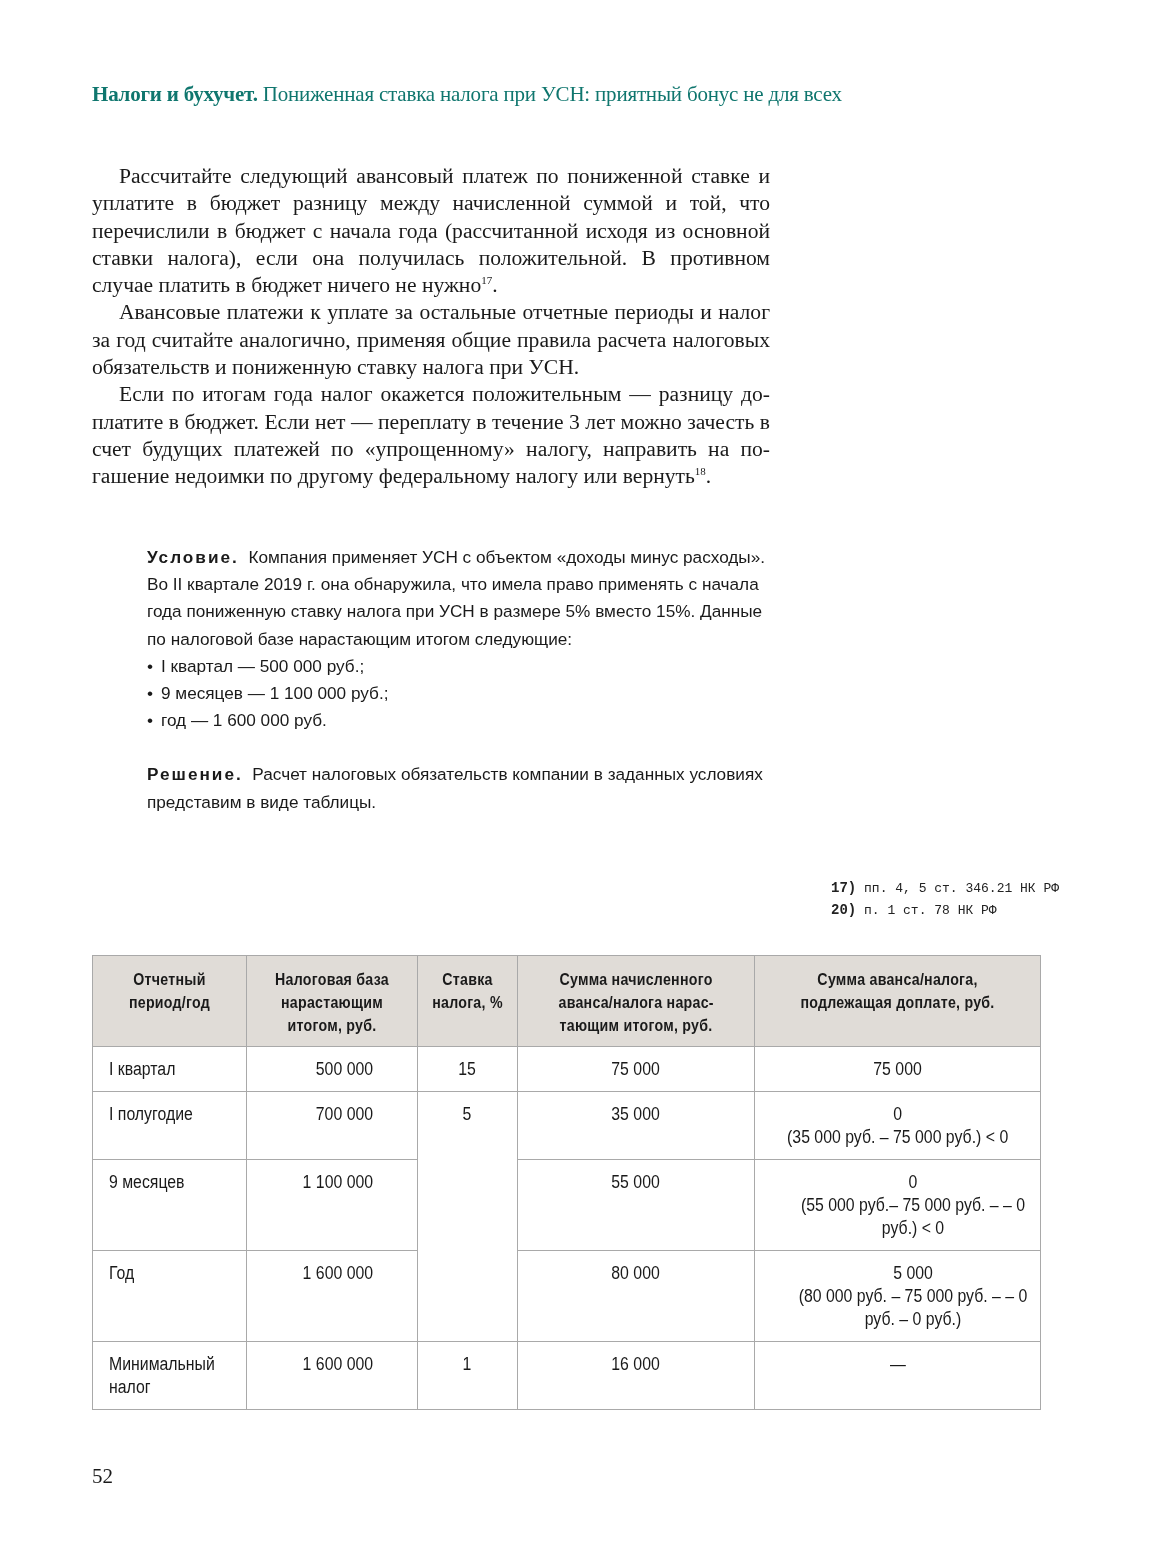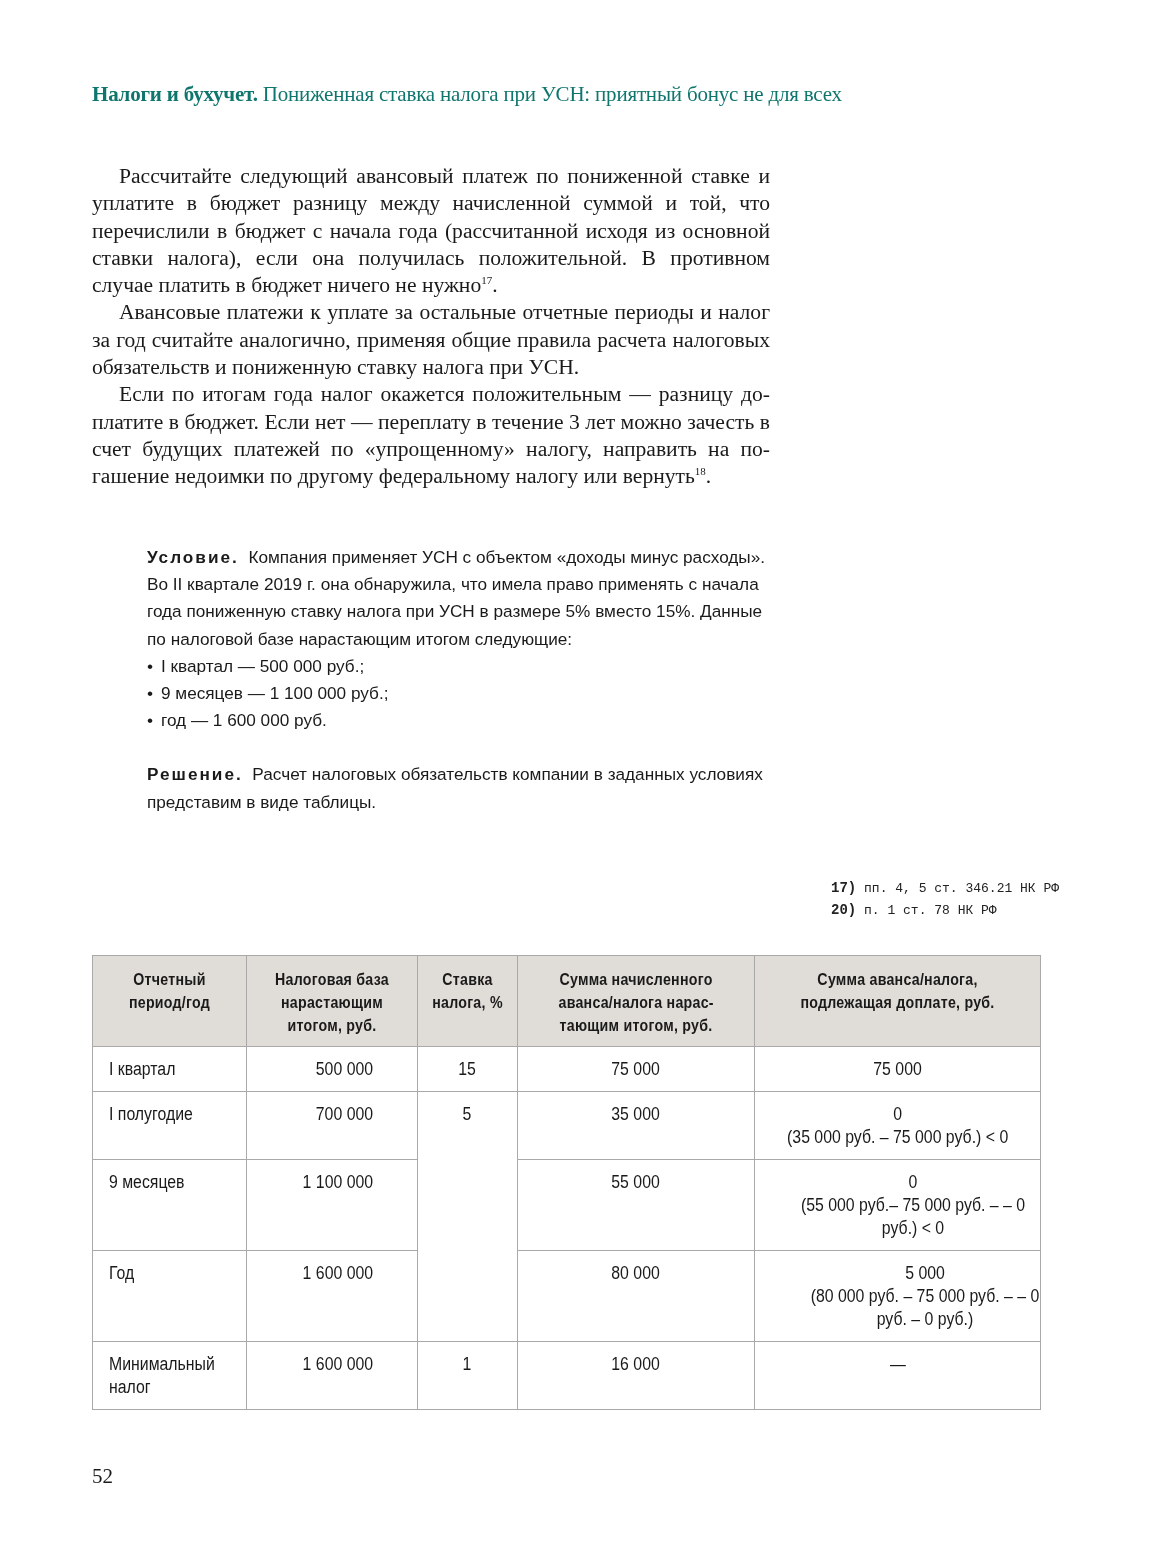--- a/index.html
+++ b/index.html
@@ -152,21 +152,21 @@
       <tr class="row-h3">
         <td class="l"><span>9 месяцев</span></td>
         <td class="r"><span>1 100 000</span></td>
         <td class="c"><span>55 000</span></td>
         <td class="c" style="padding-left:28px;padding-right:28px"><span><span style="transform:none">0</span><br><span style="transform:none;width:260px">(55 000 руб.– 75 000 руб. – – 0 руб.) &lt; 0</span></span></td>
       </tr>
       <tr class="row-h4">
         <td class="l"><span>Год</span></td>
         <td class="r"><span>1 600 000</span></td>
         <td class="c"><span>80 000</span></td>
-        <td class="c" style="padding-left:40px;padding-right:28px"><span><span style="transform:none">5 000</span><br><span style="transform:none;width:260px">(80 000 руб. – 75 000 руб. – – 0 руб. – 0 руб.)</span></span></td>
+        <td class="c" style="padding-left:28px;padding-right:28px"><span><span style="transform:none">5 000</span><br><span style="transform:none;width:260px">(80 000 руб. – 75 000 руб. – – 0 руб. – 0 руб.)</span></span></td>
       </tr>
       <tr class="row-h5">
         <td class="l"><span>Минимальный налог</span></td>
         <td class="r"><span>1 600 000</span></td>
         <td class="c"><span>1</span></td>
         <td class="c"><span>16 000</span></td>
         <td class="c"><span>—</span></td>
       </tr>
     </tbody>
   </table>

